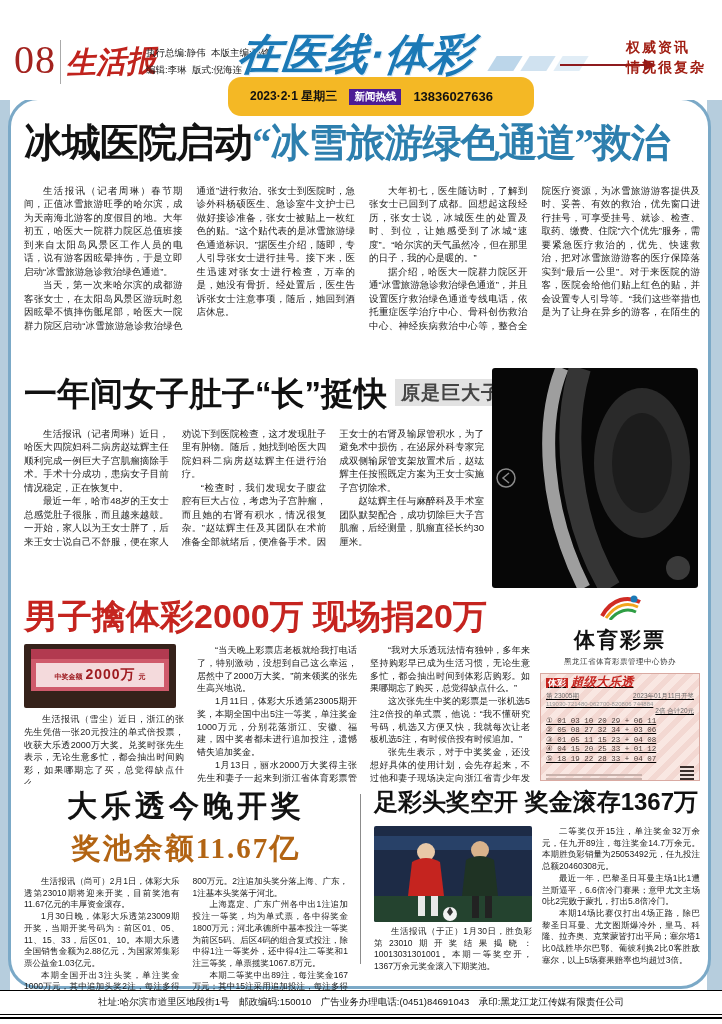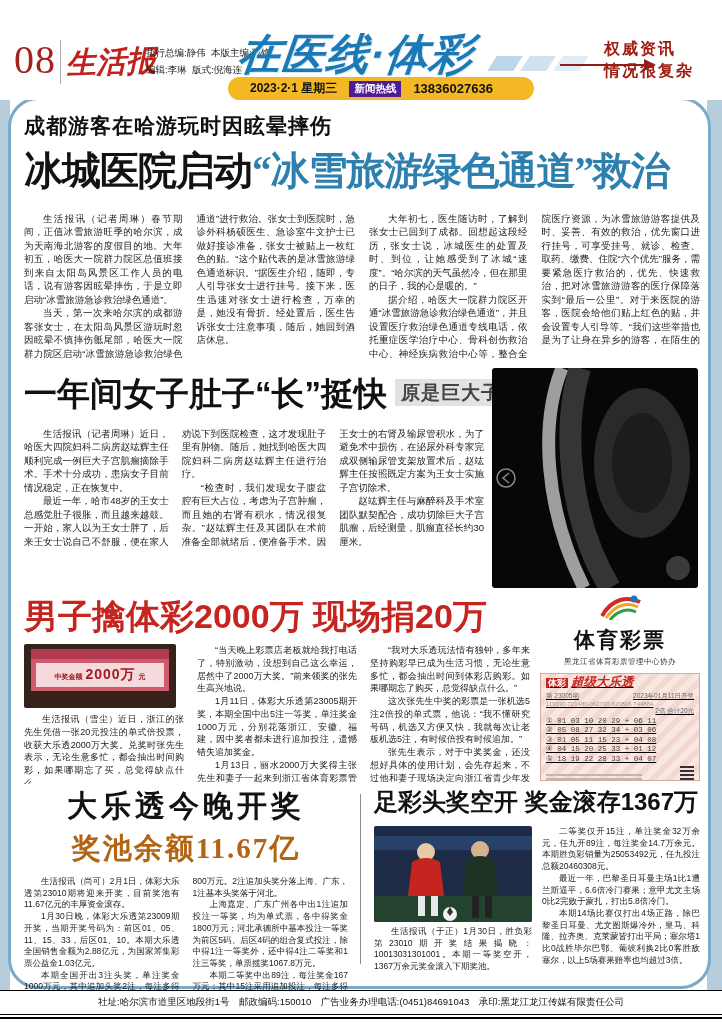--- a/index.html
+++ b/index.html
@@ -23,23 +23,23 @@
   .staff{position:absolute;left:146px;top:44px;font-size:9.5px;line-height:1.8;color:#1a1a1a;white-space:pre;}
   .sect-title{position:absolute;left:238px;top:26px;font-size:43px;font-weight:bold;font-style:italic;
               color:#1b79b6;letter-spacing:1px;transform:skewX(-6deg);
               text-shadow:1px 1px 0 #d7e8f3;}
   .deco{position:absolute;left:492px;top:56px;display:flex;gap:7px;}
   .deco i{display:block;width:26px;height:15px;background:#bcd6ea;transform:skewX(-32deg);}
   .deco i:nth-child(2){opacity:.7}.deco i:nth-child(3){opacity:.45}
   .arrow{position:absolute;left:560px;top:64px;width:84px;border-top:2px solid #8e1b1e;}
   .arrow:after{content:"";position:absolute;right:-12px;top:-7px;border-left:12px solid #8e1b1e;
                border-top:6px solid transparent;border-bottom:6px solid transparent;}
-  .slogan{position:absolute;right:28px;top:38px;color:#a01d12;font-weight:bold;
-          font-size:16px;line-height:1.4;letter-spacing:2px;}
-  .datebar{position:absolute;left:228px;top:77px;width:306px;height:23px;background:#f4b825;
+  .slogan{position:absolute;right:16px;top:38px;color:#a01d12;font-weight:bold;
+          font-size:14px;line-height:1.4;letter-spacing:2px;}
+  .datebar{position:absolute;left:228px;top:77px;width:306px;height:39px;background:#f4b825;
            border-radius:13px;display:flex;align-items:center;gap:12px;padding:0 22px;
            box-sizing:border-box;z-index:5;font-weight:bold;}
   .datebar .date{font-size:12px;color:#111;}
   .hotline-badge{background:#4c1d95;color:#fff;font-size:10.5px;padding:1px 5px;}
   .hotline-num{font-size:13px;color:#111;}
 
   
   .art1{position:absolute;left:24px;top:112px;width:676px;}
   .kicker{font-size:21px;font-weight:bold;color:#101010;letter-spacing:1px;}
   .hl1{margin-top:4px;font-family:"Liberation Serif",serif;font-weight:bold;font-size:39px;
@@ -142,21 +142,20 @@
     <div class="arrow"></div>
     <div class="slogan"><span>权威资讯</span><br><span>情况很复杂</span></div>
     <div class="datebar">
       <span class="date">2023·2·1  星期三</span>
       <span class="hotline-badge">新闻热线</span>
       <span class="hotline-num">13836027636</span>
     </div>
   </div>
 
   <div class="art1">
-    <div class="kicker">成都游客在哈游玩时因眩晕摔伤</div>
     <div class="hl1">
       <span class="b">冰城医院启动</span><span class="c">“冰雪旅游绿色通道”救治</span>
     </div>
     <div class="bodycols body1">
       <p>生活报讯（记者周琳）春节期间，正值冰雪旅游旺季的哈尔滨，成为天南海北游客的度假目的地。大年初五，哈医大一院群力院区总值班接到来自太阳岛风景区工作人员的电话，说有游客因眩晕摔伤，于是立即启动“冰雪旅游急诊救治绿色通道”。</p>
       <p>当天，第一次来哈尔滨的成都游客张女士，在太阳岛风景区游玩时忽因眩晕不慎摔伤骶尾部，哈医大一院群力院区启动“冰雪旅游急诊救治绿色通道”进行救治。张女士到医院时，急诊外科杨硕医生、急诊室牛文护士已做好接诊准备，张女士被贴上一枚红色的贴。“这个贴代表的是冰雪旅游绿色通道标识。”据医生介绍，随即，专人引导张女士进行挂号。接下来，医生迅速对张女士进行检查，万幸的是，她没有骨折。经处置后，医生告诉张女士注意事项，随后，她回到酒店休息。</p>
       <p>大年初七，医生随访时，了解到张女士已回到了成都。回想起这段经历，张女士说，冰城医生的处置及时、到位，让她感受到了冰城“速度”。“哈尔滨的天气虽然冷，但在那里的日子，我的心是暖的。”</p>
       <p>据介绍，哈医大一院群力院区开通“冰雪旅游急诊救治绿色通道”，并且设置医疗救治绿色通道专线电话，依托重症医学治疗中心、骨科创伤救治中心、神经疾病救治中心等，整合全院医疗资源，为冰雪旅游游客提供及时、妥善、有效的救治，优先窗口进行挂号，可享受挂号、就诊、检查、取药、缴费、住院“六个优先”服务，需要紧急医疗救治的，优先、快速救治，把对冰雪旅游游客的医疗保障落实到“最后一公里”。对于来医院的游客，医院会给他们贴上红色的贴，并会设置专人引导等。“我们这些举措也是为了让身在异乡的游客，在陌生的环境也会感受到更多温暖。”据相关人员介绍。</p>
     </div>
   </div>

